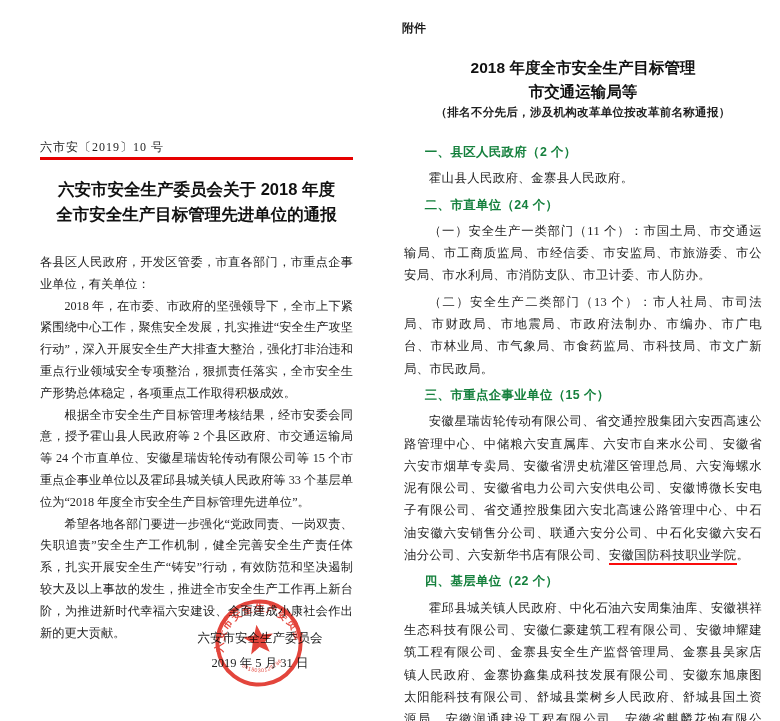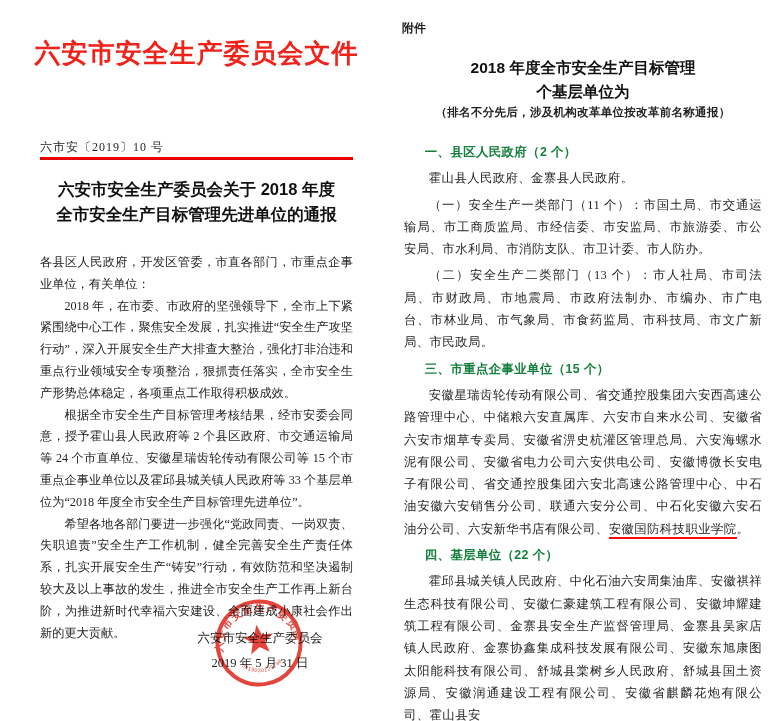--- a/index.html
+++ b/index.html
@@ -55,21 +55,20 @@
   .sec-p{text-indent:2em;margin:4px;}
   .red-underline{border-bottom:2px solid #fa0c0c;padding-bottom:1px;}
 </style>
 </head>
 <body>
 
 <div>
 
   <section class="page page-left">
 
-    <div class="letterhead">六安市安全生产委员会文件</div>
 
     <div class="doc-no">六市安〔2019〕10 号</div>
 
     <div class="red-rule"></div>
 
     <h1 class="notice-title"><span>六安市安全生产委员会关于 2018 年度</span><br><span>全市安全生产目标管理先进单位的通报</span></h1>
 
     <div class="doc-body">
       <p>各县区人民政府，开发区管委，市直各部门，市重点企事业单位，有关单位：</p>
       <p class="indent">2018 年，在市委、市政府的坚强领导下，全市上下紧紧围绕中心工作，聚焦安全发展，扎实推进“安全生产攻坚行动”，深入开展安全生产大排查大整治，强化打非治违和重点行业领域安全专项整治，狠抓责任落实，全市安全生产形势总体稳定，各项重点工作取得积极成效。</p>
@@ -95,29 +94,30 @@
       <text font-size="6" fill="#e23b31" letter-spacing="0.6" font-family="Liberation Sans, DejaVu Sans, sans-serif">
         <textPath href="#sealArcBottom" startOffset="50%" text-anchor="middle">3415030125786</textPath>
       </text>
     </svg>
   </section>
 
   <section class="page page-right">
 
     <div class="attachment">附件</div>
 
-    <h2 class="list-title"><span>2018 年度全市安全生产目标管理</span><br><span>个基层单位为</span></h2>
+    <h2 class="list-title"><span>2018 年度全市安全生产目标管理</span><br><span>市交通运输局等</span></h2>
 
     <p class="note">（排名不分先后，涉及机构改革单位按改革前名称通报）</p>
 
     <div class="list-body">
 
       <p class="sec-h">一、县区人民政府（2 个）</p>
       <p class="sec-p">霍山县人民政府、金寨县人民政府。</p>
 
+      <p class="sec-h">二、市直单位（24 个）</p>
       <p class="sec-p">（一）安全生产一类部门（11 个）：市国土局、市交通运输局、市工商质监局、市经信委、市安监局、市旅游委、市公安局、市水利局、市消防支队、市卫计委、市人防办。</p>
       <p class="sec-p">（二）安全生产二类部门（13 个）：市人社局、市司法局、市财政局、市地震局、市政府法制办、市编办、市广电台、市林业局、市气象局、市食药监局、市科技局、市文广新局、市民政局。</p>
 
       <p class="sec-h">三、市重点企事业单位（15 个）</p>
       <p class="sec-p"><span>安徽星瑞齿轮传动有限公司、省交通控股集团六安西高速公路管理中心、中储粮六安直属库、六安市自来水公司、安徽省六安市烟草专卖局、安徽省淠史杭灌区管理总局、六安海螺水泥有限公司、安徽省电力公司六安供电公司、安徽博微长安电子有限公司、省交通控股集团六安北高速公路管理中心、中石油安徽六安销售分公司、联通六安分公司、中石化安徽六安石油分公司、六安新华书店有限公司、</span><span class="red-underline">安徽国防科技职业学院</span><span>。</span></p>
 
       <p class="sec-h">四、基层单位（22 个）</p>
       <p class="sec-p">霍邱县城关镇人民政府、中化石油六安周集油库、安徽祺祥生态科技有限公司、安徽仁豪建筑工程有限公司、安徽坤耀建筑工程有限公司、金寨县安全生产监督管理局、金寨县吴家店镇人民政府、金寨协鑫集成科技发展有限公司、安徽东旭康图太阳能科技有限公司、舒城县棠树乡人民政府、舒城县国土资源局、安徽润通建设工程有限公司、安徽省麒麟花炮有限公司、霍山县安</p>
     </div>
   </section>

